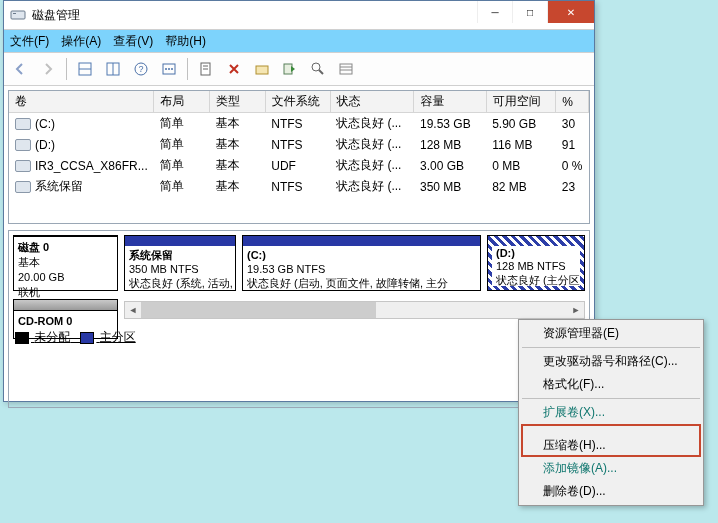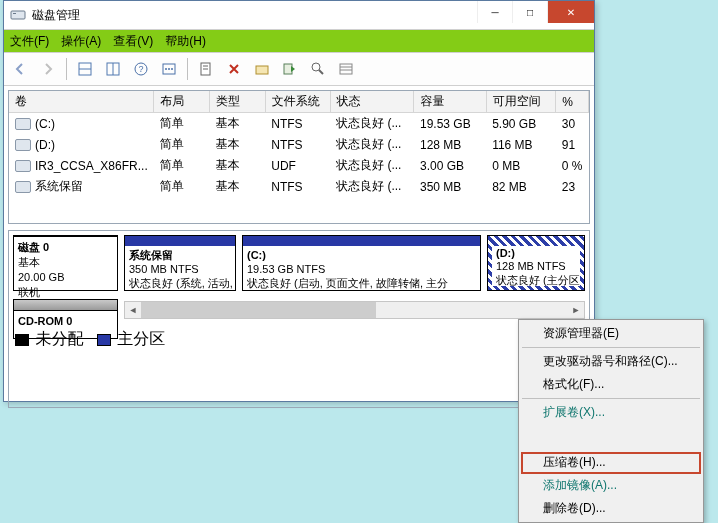--- a/index.html
+++ b/index.html
@@ -4,21 +4,21 @@
 <style>
   html,body{margin:0;padding:0;font-family:"Microsoft YaHei","Segoe UI",Tahoma,sans-serif;font-size:12px;background:#bbe8ec;}
   .desktop{position:relative;width:718px;height:523px;background:#bbe8ec;overflow:hidden;}
   .window{position:absolute;left:3px;top:0;width:590px;height:400px;background:#fff;border:1px solid #5a7aa0;box-shadow:2px 2px 6px rgba(0,0,0,.2);}
   .titlebar{height:28px;background:#fff;display:flex;align-items:center;border-bottom:1px solid #d0d0d0;}
   .titlebar .ticon{width:16px;height:16px;margin:0 6px;display:inline-flex;align-items:center;justify-content:center;}
   .titlebar .title{flex:1;color:#000;}
   .winbtns{display:flex;height:100%;}
   .winbtn{width:34px;height:22px;display:flex;align-items:center;justify-content:center;font-size:10px;color:#000;border-left:1px solid #eee;}
   .winbtn.close{background:#c7472e;color:#fff;width:46px;}
-  .menubar{height:22px;display:flex;align-items:center;gap:12px;padding:0 6px;border-bottom:1px solid #d0d0d0;background:#84cc16;}
+  .menubar{height:22px;display:flex;align-items:center;gap:12px;padding:0 6px;border-bottom:1px solid #d0d0d0;background:#7dd3fc;}
   .menubar span{cursor:default;}
   .toolbar{height:32px;display:flex;align-items:center;gap:4px;padding:0 4px;border-bottom:1px solid #d0d0d0;background:#fdfdfd;}
   .tbtn{width:22px;height:22px;display:flex;align-items:center;justify-content:center;border:1px solid transparent;}
   .tbtn svg{width:16px;height:16px;}
   .tdivider{width:1px;height:22px;background:#c0c0c0;margin:0 2px;}
   .content{padding:4px;display:flex;flex-direction:column;gap:6px;height:calc(100% - 28px - 22px - 32px);}
   .volpane{border:1px solid #9aa7b5;height:132px;overflow:auto;position:relative;}
   table.vol{width:100%;border-collapse:collapse;font-size:12px;}
   table.vol th{background:#f3f3f3;border-right:1px solid #d5d5d5;border-bottom:1px solid #d5d5d5;text-align:left;padding:2px 6px;font-weight:normal;position:sticky;top:0;}
   table.vol td{padding:2px 6px;white-space:nowrap;}
@@ -27,33 +27,33 @@
   .diskrow{display:flex;height:56px;gap:6px;}
   .disklabel{width:95px;border:1px solid #000;background:#fff;padding:2px 4px;display:flex;flex-direction:column;font-size:11px;line-height:1.35;}
   .disklabel .bar{height:10px;background:linear-gradient(#a5a5a5,#6e6e6e);margin:-2px -4px 3px -4px;border-bottom:1px solid #000;}
   .disklabel .bar.cd{background:linear-gradient(#c9c9c9,#9a9a9a);}
   .partwrap{flex:1;display:flex;gap:6px;}
   .part{border:1px solid #000;flex:1;display:flex;flex-direction:column;font-size:11px;background:#fff;overflow:hidden;line-height:1.35;}
   .part .pbar{height:10px;background:#2838a5;margin-bottom:2px;}
   .part .ptxt{padding:0 4px;white-space:nowrap;overflow:hidden;}
   .part.hatched{background:repeating-linear-gradient(45deg,#2d3ea8 0,#2d3ea8 3px,#fff 3px,#fff 6px);}
   .part.hatched .inner{background:#fff;margin:10px 4px 4px 4px;height:calc(100% - 14px);display:flex;flex-direction:column;padding:0;}
-  .legend{font-size:16px;padding:2px 0 0 2px;}
+  .legend{font-size:12px;padding:2px 0 0 2px;text-decoration:underline;}
   .legend .sw{display:inline-block;width:12px;height:10px;vertical-align:middle;margin-right:2px;border:1px solid #000;}
   .sw.unalloc{background:#000;}
   .sw.primary{background:#2838a5;}
   .scrollbar-h{height:16px;background:#efefef;border:1px solid #c6c6c6;margin-top:2px;display:flex;align-items:center;}
   .scrollbar-h .track{flex:1;height:100%;position:relative;}
   .scrollbar-h .thumb{position:absolute;left:0;top:0;height:100%;width:55%;background:#cdcdcd;}
   .scrollbar-h .arr{width:16px;height:100%;display:flex;align-items:center;justify-content:center;color:#606060;font-size:9px;}
   
   .ctxmenu{position:absolute;left:518px;top:319px;width:180px;background:#f0f0f0;border:1px solid #979797;box-shadow:2px 2px 5px rgba(0,0,0,.25);padding:2px;}
   .ctxmenu .mi{padding:3px 14px 3px 22px;font-size:12px;color:#000;white-space:nowrap;}
   .ctxmenu .mi.disabled{color:#0f766e;}
-  .ctxmenu .mi.highlight{border:2px solid #c7472e;padding:0 12px 1px 20px;margin-top:28px;}
+  .ctxmenu .mi.highlight{border:2px solid #c7472e;padding:11px 12px 1px 20px;}
   .ctxmenu hr{border:none;border-top:1px solid #c0c0c0;margin:2px 1px;}
 </style>
 </head>
 <body>
 
 <div class="desktop">
   <div class="window">
 
     <div class="titlebar">
       <span class="ticon">

